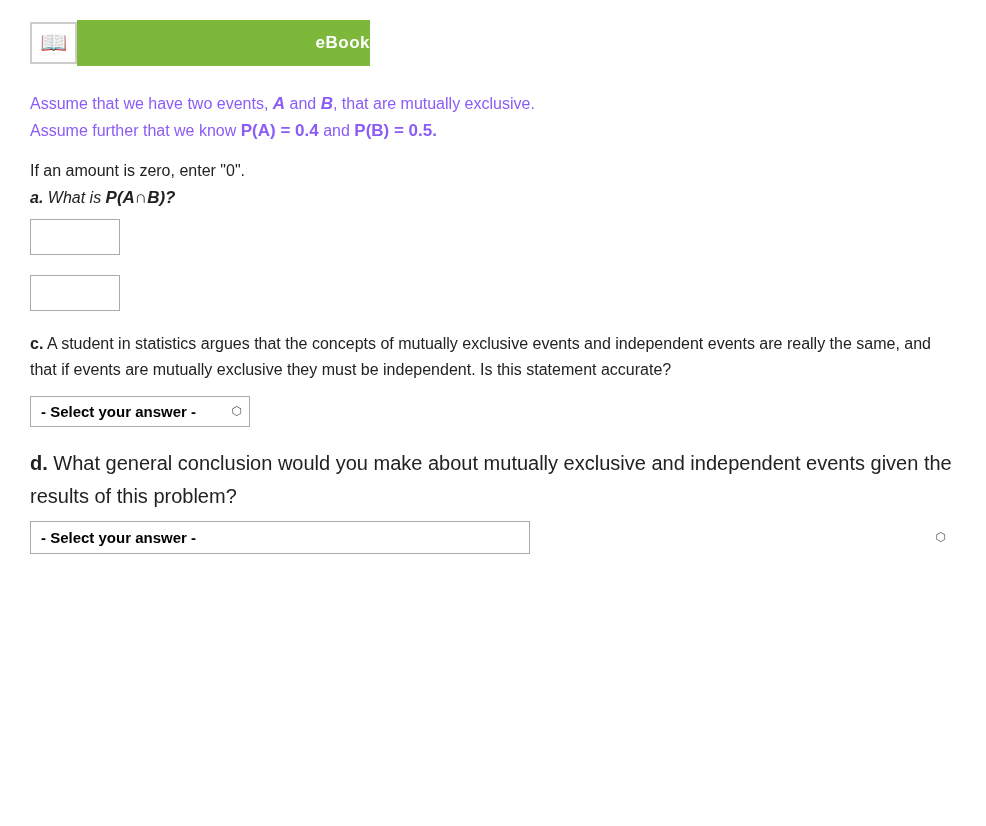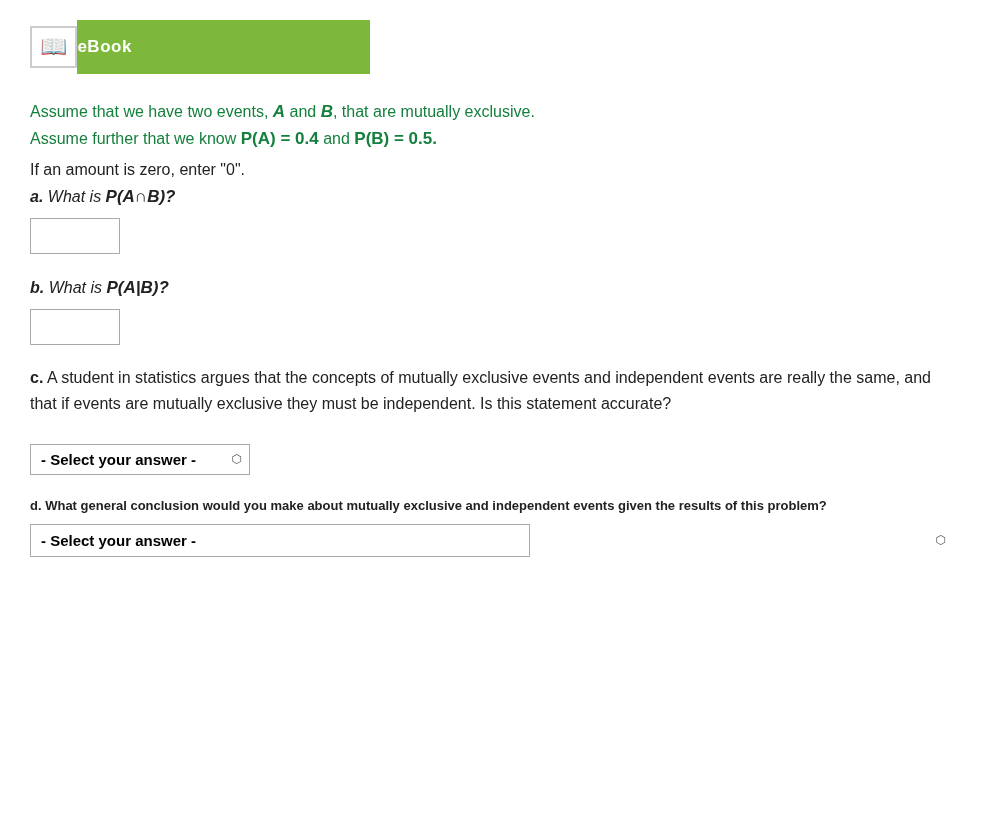--- a/index.html
+++ b/index.html
@@ -36,38 +36,38 @@
       height: 42px;
     }
 
     .ebook-icon {
       font-size: 22px;
     }
 
     .ebook-label-box {
       background: #7db83a;
       flex: 1;
-      height: 54px;
+      height: 46px;
       display: flex;
       align-items: center;
-      justify-content: flex-start;
+      justify-content: flex-end;
     }
 
     .ebook-label {
       color: #fff;
       font-weight: bold;
       font-size: 17px;
       letter-spacing: 0.5px;
     }
 
     .problem-text {
       font-size: 16px;
       line-height: 1.6;
-      margin-bottom: 5px;
-      color: #15803d;
+      margin-bottom: 14px;
+      color: #8b5cf6;
     }
 
     .italic-letter {
       font-style: italic;
       font-weight: bold;
       font-size: 17px;
     }
 
     .zero-note {
       font-size: 16px;
@@ -158,28 +158,27 @@
       top: 50%;
       transform: translateY(-50%);
       pointer-events: none;
       font-size: 12px;
       color: #555;
     }
 
     .question-c-text {
       font-size: 16px;
       line-height: 1.65;
-      margin-bottom: 20px;
+      margin-bottom: 6px;
     }
 
     .question-d-text {
-      font-size: 13px;
+      font-size: 20px;
       line-height: 1.65;
       margin-bottom: 8px;
-      font-weight: bold;
     }
   </style>
 </head>
 <body>
 
 <div class="ebook-header">
   <div class="ebook-icon-box">
     <span class="ebook-icon">📖</span>
   </div>
   <div class="ebook-label-box">
@@ -198,24 +197,20 @@
 
 <div class="question-block">
   <div class="question-label">
     <b>a.</b>
     <span> What is </span><span class="math-formula">P(A∩B)?</span>
   </div>
   <input type="text" class="answer-input" value="" style="">
 </div>
 
 <div class="question-block">
-  <div class="question-label">
-    <b>b.</b>
-    <span> What is </span><span class="math-formula">P(A|B)?</span>
-  </div>
   <input type="text" class="answer-input" value="" style="">
 </div>
 
 <div class="question-block">
   <div class="question-c-text">
     <b>c.</b> A student in statistics argues that the concepts of mutually exclusive events and independent events are really the same, and that if events are mutually exclusive they must be independent. Is this statement accurate?
   </div>
   <div class="select-wrapper-small">
     <select>
       <option>- Select your answer -</option>

